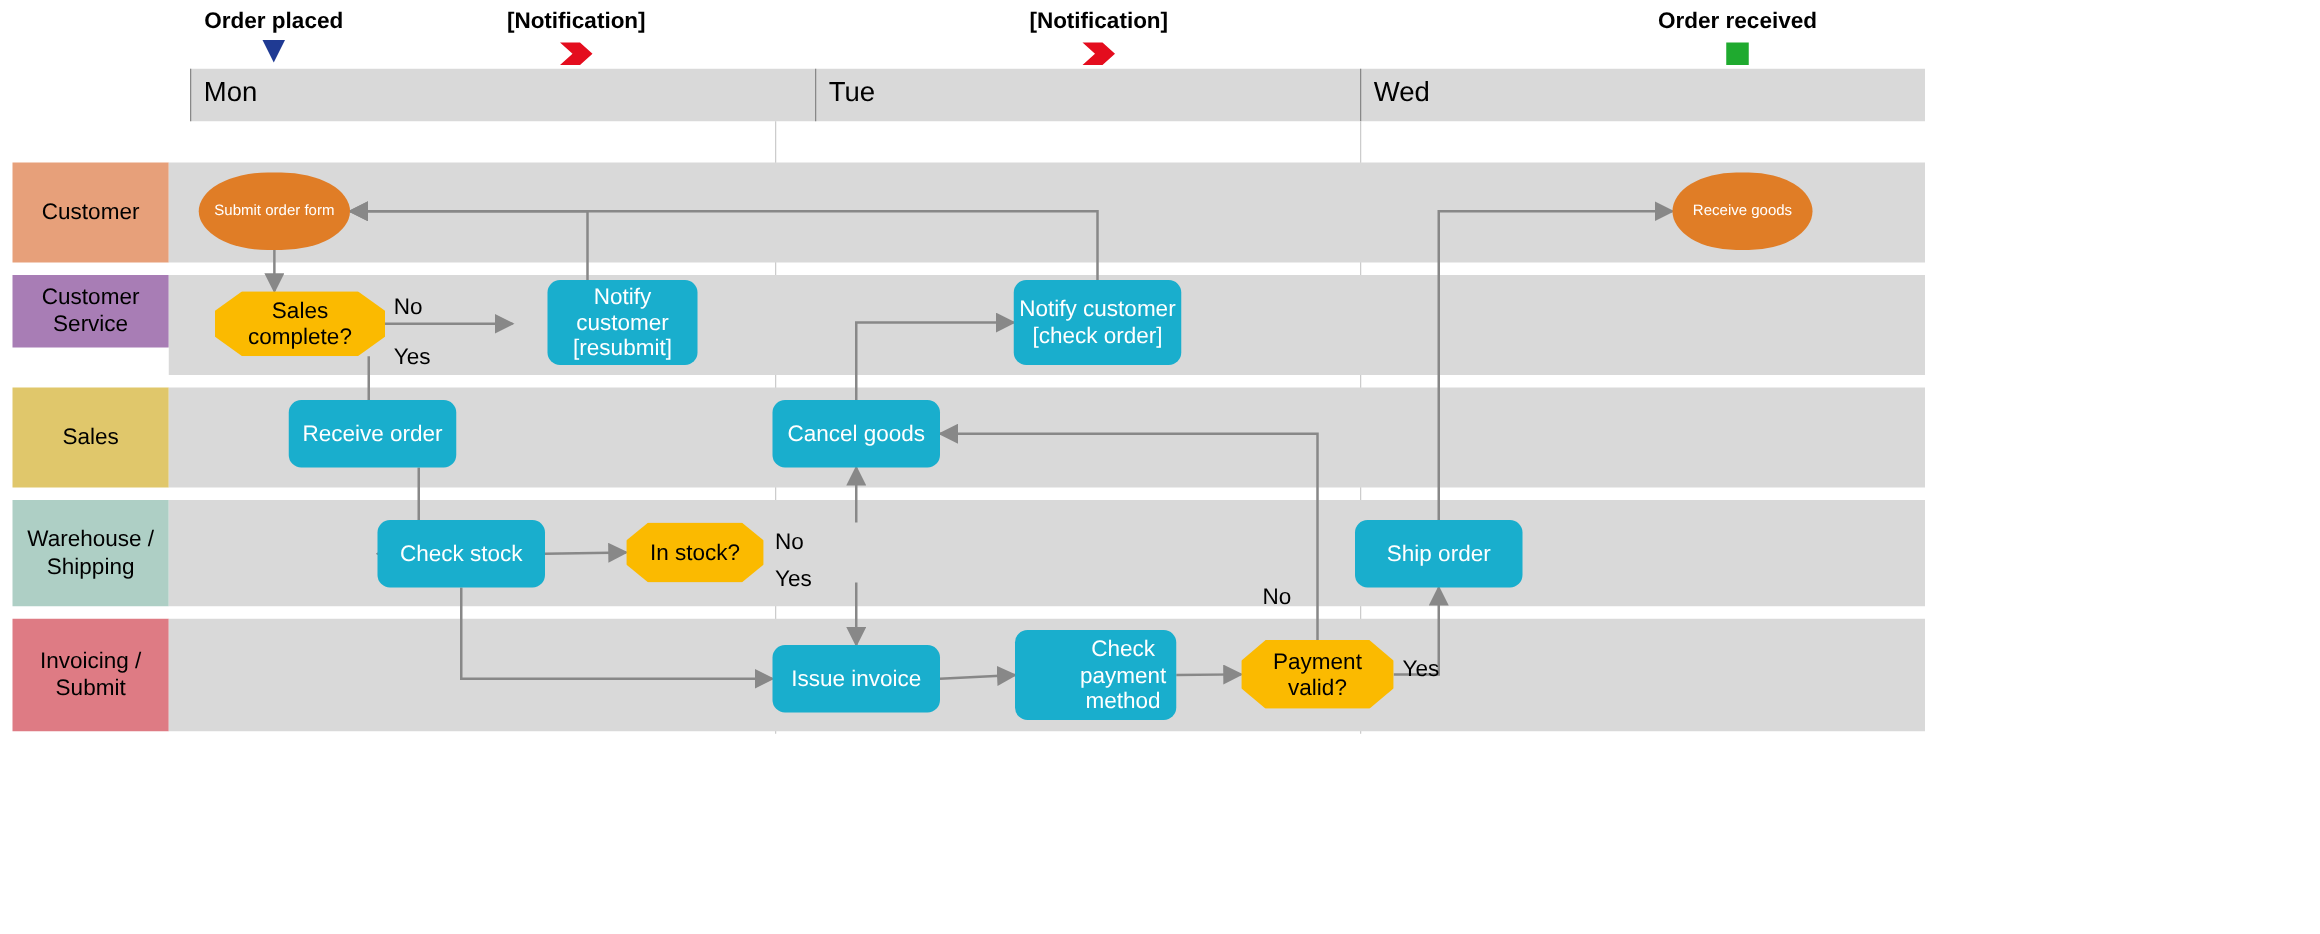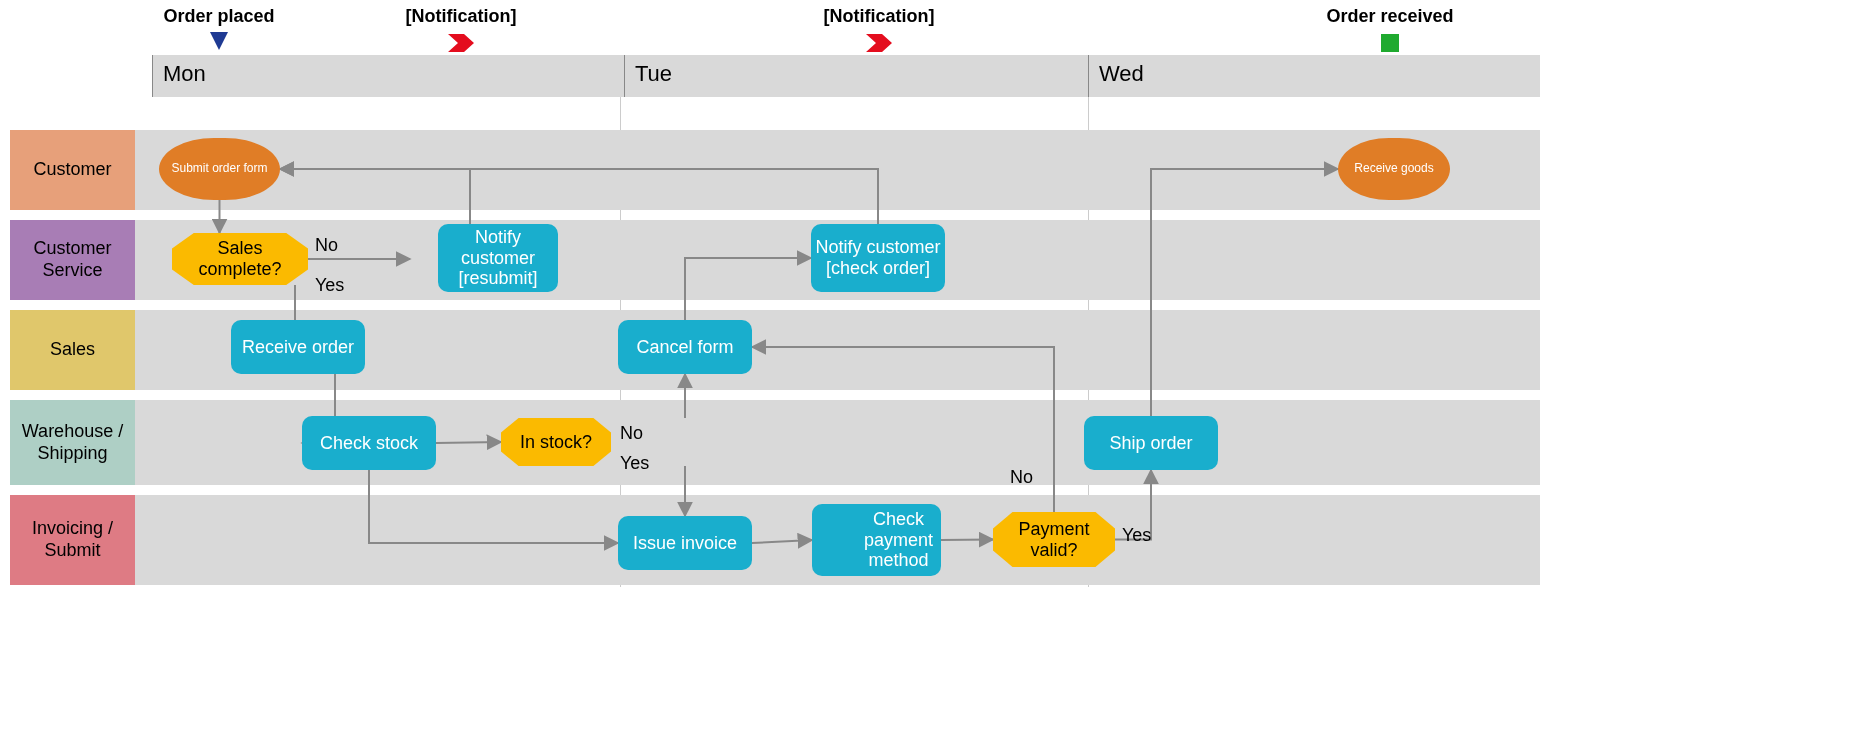--- a/index.html
+++ b/index.html
@@ -20,21 +20,21 @@
   .marker-chev svg{width:100%;height:100%}
   .day-sep{position:absolute;top:97px;width:1px;height:490px;background:#ccc}
 </style>
 </head>
 <body>
 <div id="stage">
 
 <div class="timeline-bar"></div>
 <div id="days">
       <div class="day" style="left: 152px; width: 468px; top: 55px;">Mon</div>
-      <div class="day" style="left: 624px; width: 468px; top: 55px;">Tue</div>
+      <div class="day" style="left: 652px; width: 468px; top: 55px;">Tue</div>
       <div class="day" style="left: 1088px; width: 452px; top: 55px;">Wed</div>
     </div>
 <div id="events">
       <div class="ev-label" style="left: 219px;">Order placed</div>
       <div class="marker-tri" style="left: 210px; top: 32px;"></div>
       <div class="ev-label" style="left: 461px;">[Notification]</div>
       <div class="marker-chev" style="left: 446px; top: 32px;"><svg viewBox="0 0 30 22">
           <path d="M2,2 L18,2 L28,11 L18,20 L2,20 L12,11 Z" fill="#e40d1e"></path>
         </svg></div>
       <div class="ev-label" style="left: 879px;">[Notification]</div>
@@ -44,21 +44,21 @@
       <div class="ev-label" style="left: 1390px;">Order received</div>
       <div class="marker-sq" style="left: 1381px; top: 34px;"></div>
     </div>
 
 <div class="day-sep" style="left:620px"></div>
 <div class="day-sep" style="left:1088px"></div>
 
 <div id="lanes">
       <div class="lane" style="top: 130px; height: 80px; background: rgb(231, 160, 122);">Customer</div>
       <div class="swim" style="top: 130px; height: 80px;"></div>
-      <div class="lane" style="top: 220px; height: 80px; background: rgb(168, 125, 181);">Customer Service</div>
+      <div class="lane" style="top: 220px; height: 58px; background: rgb(168, 125, 181);">Customer Service</div>
       <div class="swim" style="top: 220px; height: 80px;"></div>
       <div class="lane" style="top: 310px; height: 80px; background: rgb(224, 199, 107);">Sales</div>
       <div class="swim" style="top: 310px; height: 80px;"></div>
       <div class="lane" style="top: 400px; height: 85px; background: rgb(174, 207, 197);">Warehouse / Shipping</div>
       <div class="swim" style="top: 400px; height: 85px;"></div>
       <div class="lane" style="top: 495px; height: 90px; background: rgb(222, 123, 132);">Invoicing / Submit</div>
       <div class="swim" style="top: 495px; height: 90px;"></div>
     </div>
 
 <svg class="arrows" id="arrows" width="1856" height="747">
@@ -85,21 +85,21 @@
       <polyline points="1151,416 1151,169 1338,169" fill="none" stroke="#888" stroke-width="2" marker-end="url(#ah)"></polyline>
     </svg>
 
 <div id="nodes">
       <div class="evt" style="left: 159px; top: 138px; width: 121px; height: 62px;">Submit order form</div>
       <div class="evt" style="left: 1338px; top: 138px; width: 112px; height: 62px;">Receive goods</div>
       <div class="dec" style="left: 172px; top: 233px; width: 136px; height: 52px;">Sales complete?</div>
       <div class="act" style="left: 410px; top: 224px; width: 120px; height: 68px; margin-left: 28px;">Notify customer [resubmit]</div>
       <div class="act" style="left: 811px; top: 224px; width: 134px; height: 68px;">Notify customer [check order]</div>
       <div class="act" style="left: 231px; top: 320px; width: 134px; height: 54px;">Receive order</div>
-      <div class="act" style="left: 618px; top: 320px; width: 134px; height: 54px;">Cancel form</div>
+      <div class="act" style="left: 618px; top: 320px; width: 134px; height: 54px;">Cancel goods</div>
       <div class="act" style="left: 302px; top: 416px; width: 134px; height: 54px;">Check stock</div>
       <div class="dec" style="left: 501px; top: 418px; width: 110px; height: 48px;">In stock?</div>
       <div class="act" style="left: 1084px; top: 416px; width: 134px; height: 54px;">Ship order</div>
       <div class="act" style="left: 618px; top: 516px; width: 134px; height: 54px;">Issue invoice</div>
       <div class="act" style="left: 812px; top: 504px; width: 129px; height: 72px; padding-left: 48px;">Check payment method</div>
       <div class="dec" style="left: 993px; top: 512px; width: 122px; height: 55px;">Payment valid?</div>
     </div>
 
 <div id="elabels">
       <div class="edge-label" style="left: 315px; top: 235px;">No</div>

